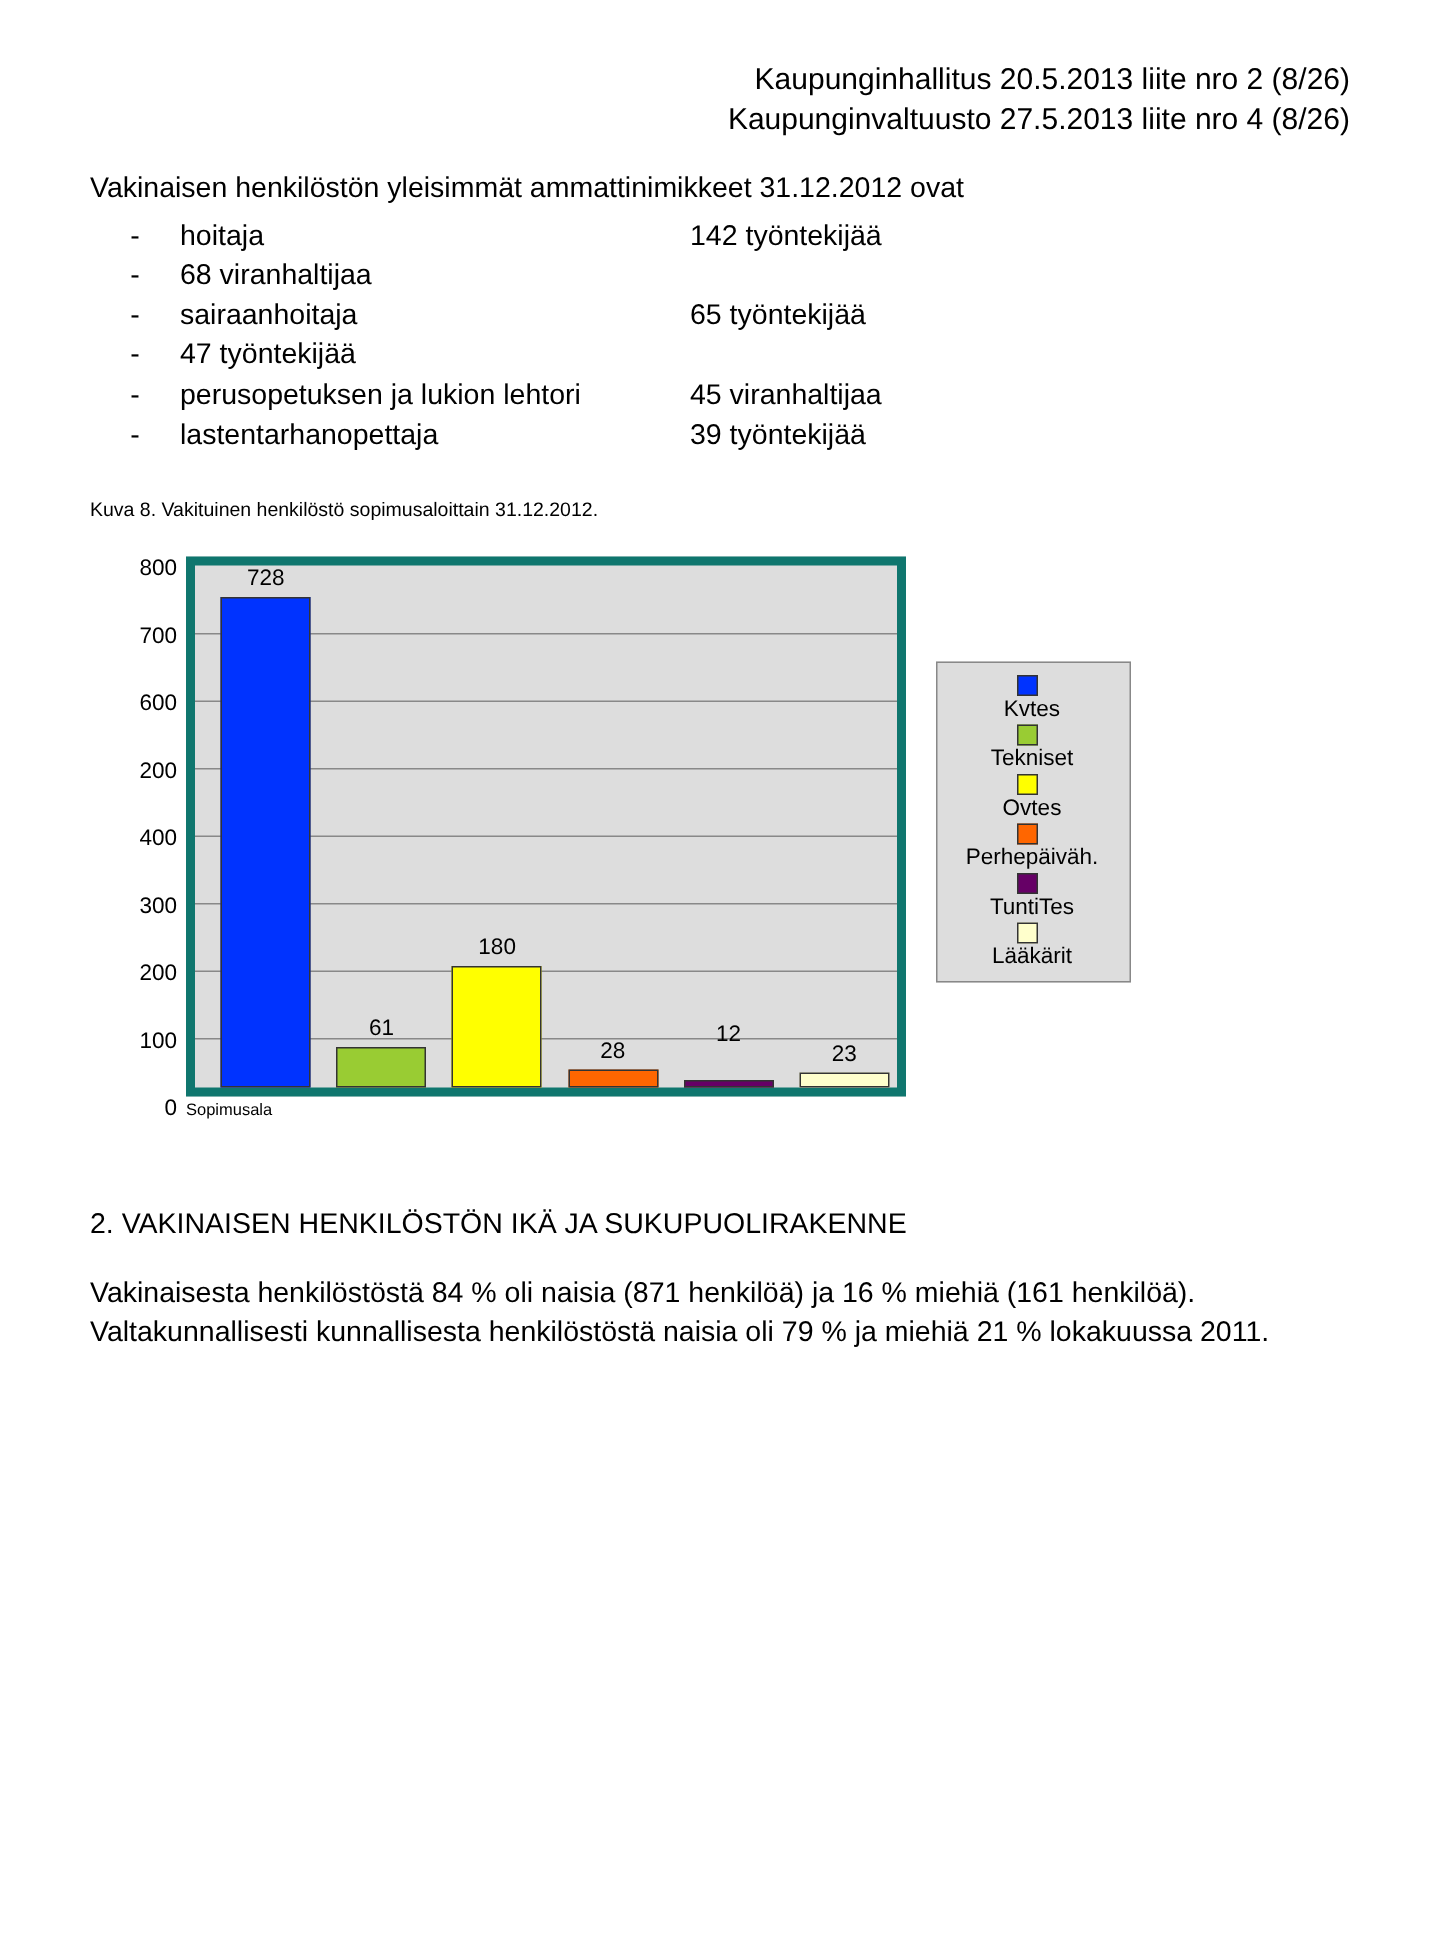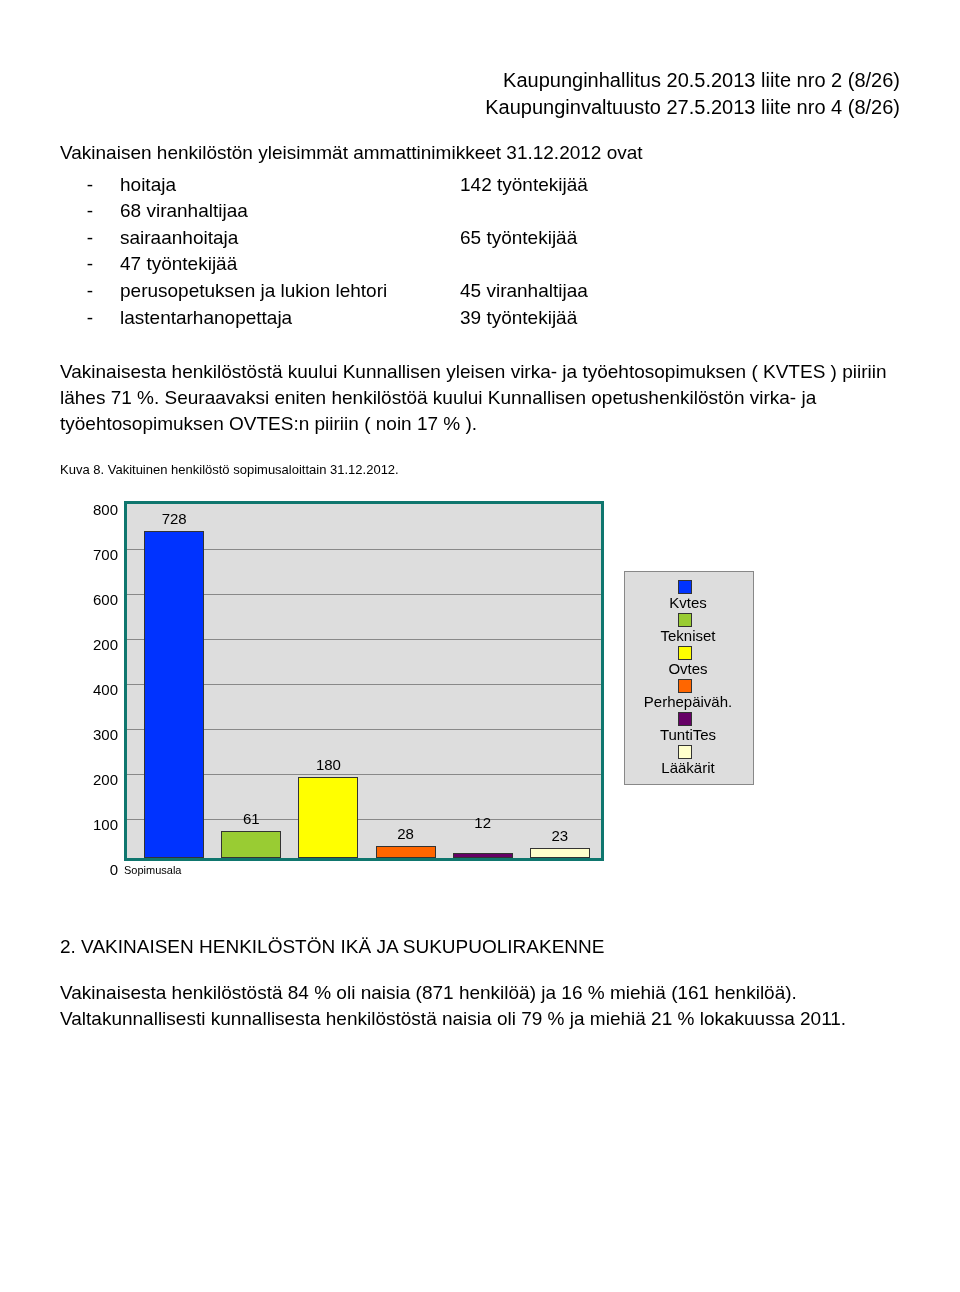--- a/index.html
+++ b/index.html
@@ -4,21 +4,21 @@
 <style>
   html, body {
     margin: 0;
     padding: 0;
     background: #fff;
     font-family: "Comic Sans MS", "Comic Sans", cursive, sans-serif;
     color: #000;
     width: 960px;
   }
   .page {
-    padding: 67px 60px 40px 60px;
+    padding: 40px 60px 40px 60px;
     box-sizing: border-box;
   }
   .header-right {
     text-align: right;
     font-family: Arial, Helvetica, sans-serif;
     font-size: 20px;
     line-height: 1.35;
     margin-bottom: 20px;
   }
   .para {
@@ -66,21 +66,21 @@
     display: flex;
     align-items: flex-start;
   }
   .y-axis {
     width: 44px;
     position: relative;
   }
   .plot-box {
     width: 480px;
     height: 360px;
-    border: 3px solid #0f766e;
+    border: 6px solid #0f766e;
     background: #ddd;
     position: relative;
     box-sizing: border-box;
   }
   .grid-line {
     position: absolute;
     left: 0; right: 0;
     border-top: 1px solid #888;
   }
   .bars {
@@ -187,21 +187,20 @@
         <span class="job">perusopetuksen ja lukion lehtori</span>
         <span class="count">45 viranhaltijaa</span>
       </li>
       <li>
         <span class="dash">-</span>
         <span class="job">lastentarhanopettaja</span>
         <span class="count">39 työntekijää</span>
       </li>
     </ul>
 
-  <p class="body-para">Vakinaisesta henkilöstöstä kuului Kunnallisen yleisen virka- ja työehtosopimuksen ( KVTES ) piiriin lähes 71 %. Seuraavaksi eniten henkilöstöä kuului Kunnallisen opetushenkilöstön virka- ja työehtosopimuksen OVTES:n piiriin  ( noin 17 % ).</p>
 
   <p class="caption">Kuva 8. Vakituinen henkilöstö sopimusaloittain 31.12.2012.</p>
 
   <div class="chart-wrap">
     <div class="chart-row">
       <div class="y-axis" id="y-axis" style="height: 360px;">
           <div class="y-tick" style="bottom: -8px;">0</div>
           <div class="y-tick" style="bottom: 37px;">100</div>
           <div class="y-tick" style="bottom: 82px;">200</div>
           <div class="y-tick" style="bottom: 127px;">300</div>

